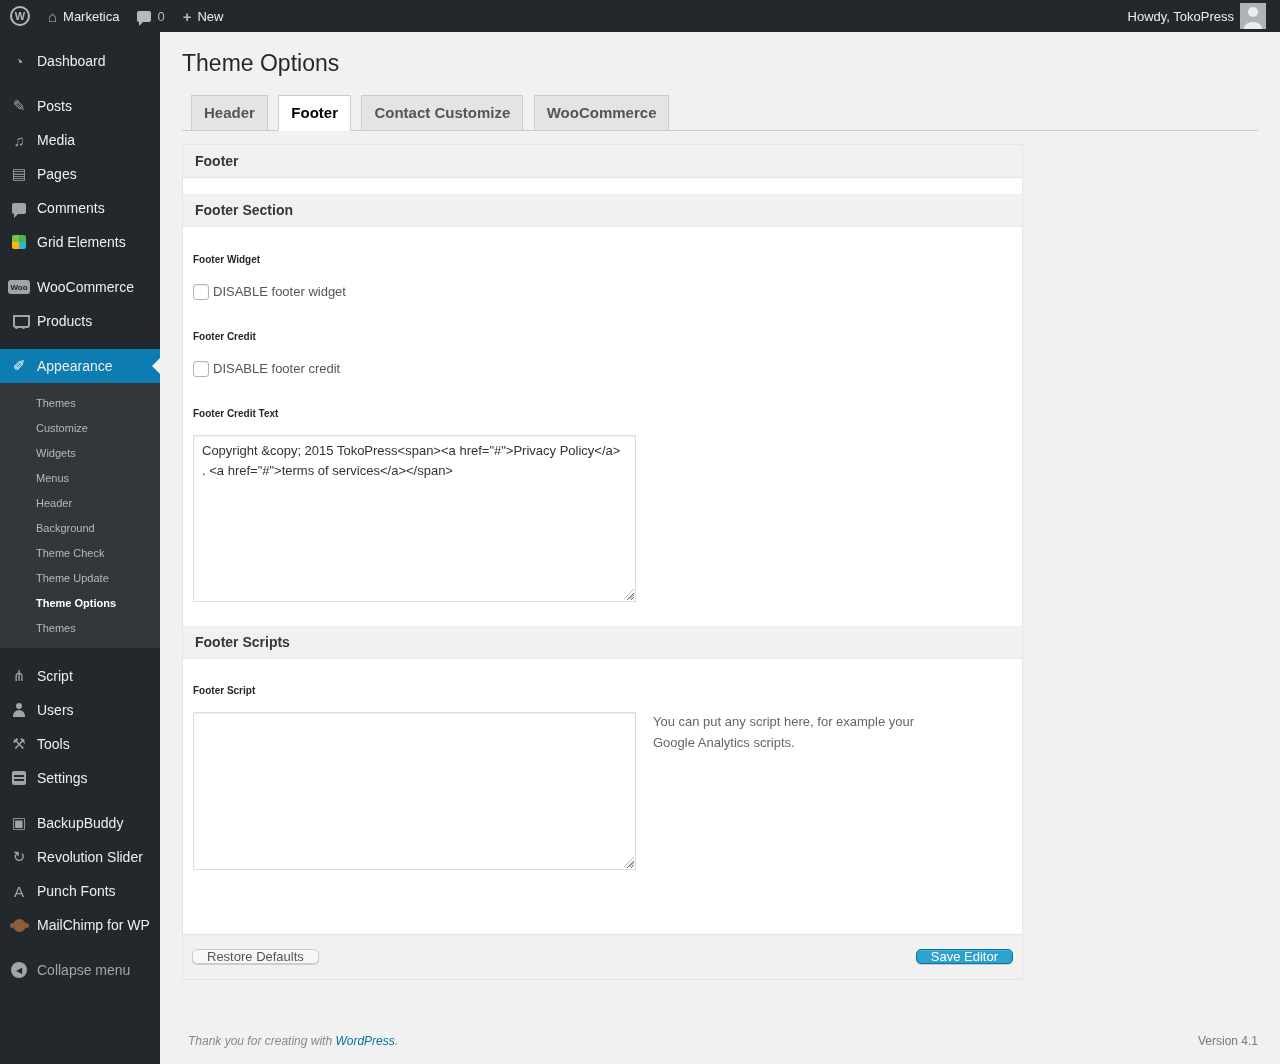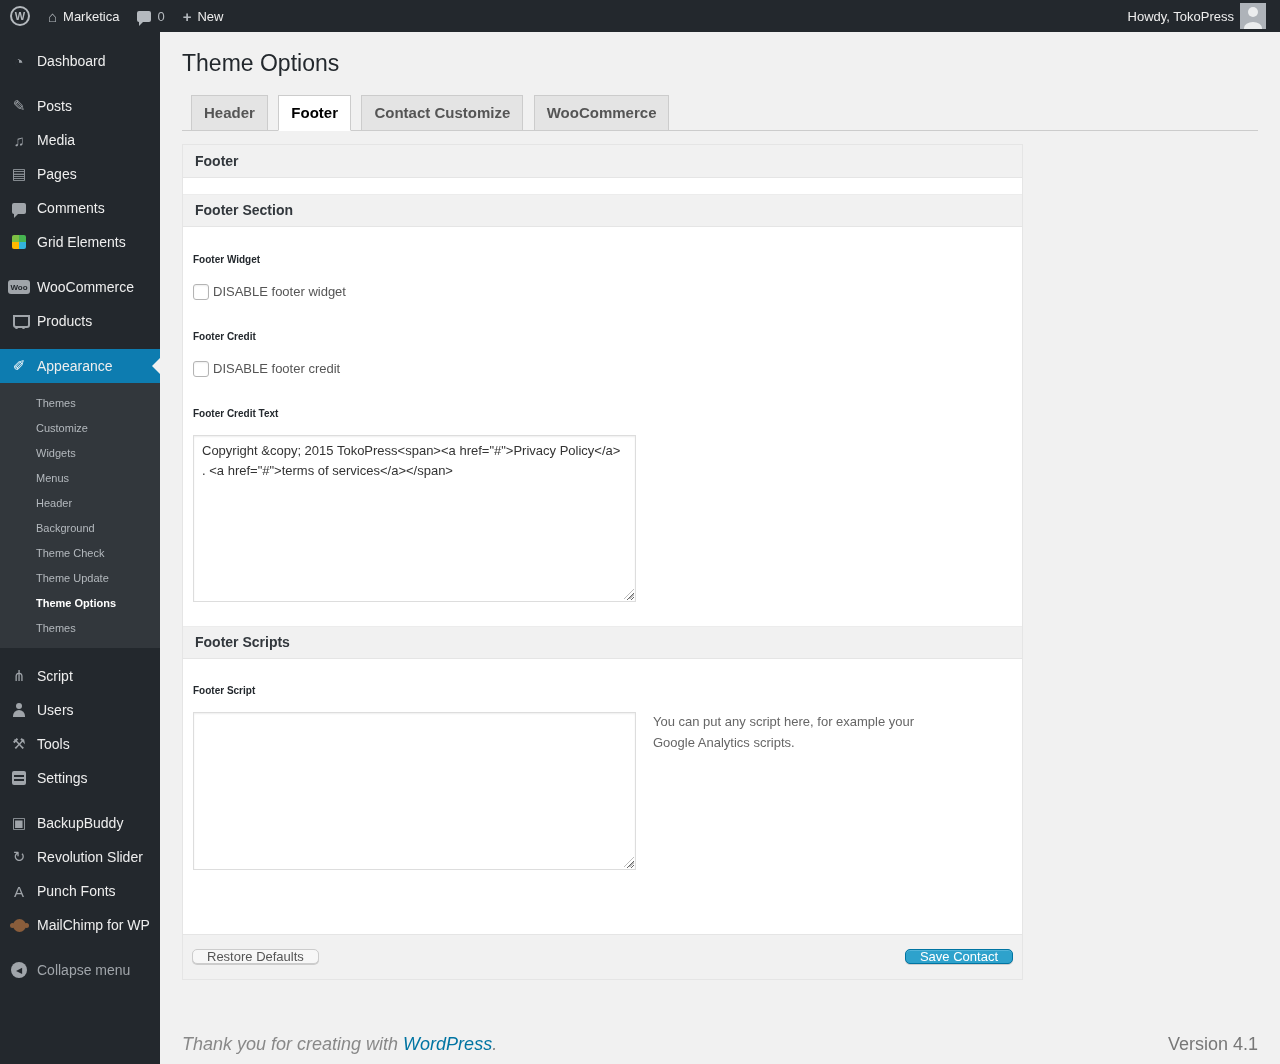--- a/index.html
+++ b/index.html
@@ -108,21 +108,21 @@
 
   .pfoot { display:flex; justify-content:space-between; align-items:center; background:#f1f1f1;
     border-top:1px solid #e5e5e5; height:45px; padding:0 9px; }
   .btn { font-size:13px; line-height:1; padding:0 14px; border-radius:5px; cursor:pointer;
     font-family:inherit; }
   .btn-secondary { background:#f7f7f7; border:1px solid #ccc; color:#555; box-shadow:0 1px 0 #ccc; }
   .btn-primary { background:#2ea2cc; border:1px solid #0074a2; color:#fff;
     box-shadow:inset 0 1px 0 rgba(120,200,230,.5), 0 1px 0 rgba(0,0,0,.15); }
 
   .pagefoot { display:flex; justify-content:space-between; align-items:center;
-    margin-top:54px; font-size:18px; }
+    margin-top:54px; font-size:12px;margin-left:6px; }
   .thanks { color:#888; font-style:italic; }
   .thanks a { color:#0074a2; text-decoration:none; cursor:pointer; }
   .version { color:#777; }
 </style>
 </head>
 <body>
 
 <div class="adminbar">
   <div class="ab-left">
     <span class="ab-item">
@@ -301,21 +301,21 @@
         <div class="ta-wrap">
           <textarea class="wp-ta ta-script" spellcheck="false" style=""></textarea>
           <span class="grip"></span>
         </div>
         <div class="help">You can put any script here, for example your Google Analytics scripts.</div>
       </div>
     </div>
 
     <div class="pfoot">
       <button class="btn btn-secondary">Restore Defaults</button>
-      <button class="btn btn-primary">Save Contact</button>
+      <button class="btn btn-primary">Save Editor</button>
     </div>
   </div>
 
   <div class="pagefoot">
     <span class="thanks"><span>Thank you for creating with </span><a>WordPress</a><span>.</span></span>
     <span class="version">Version 4.1</span>
   </div>
 </div>
 
 </body></html>

